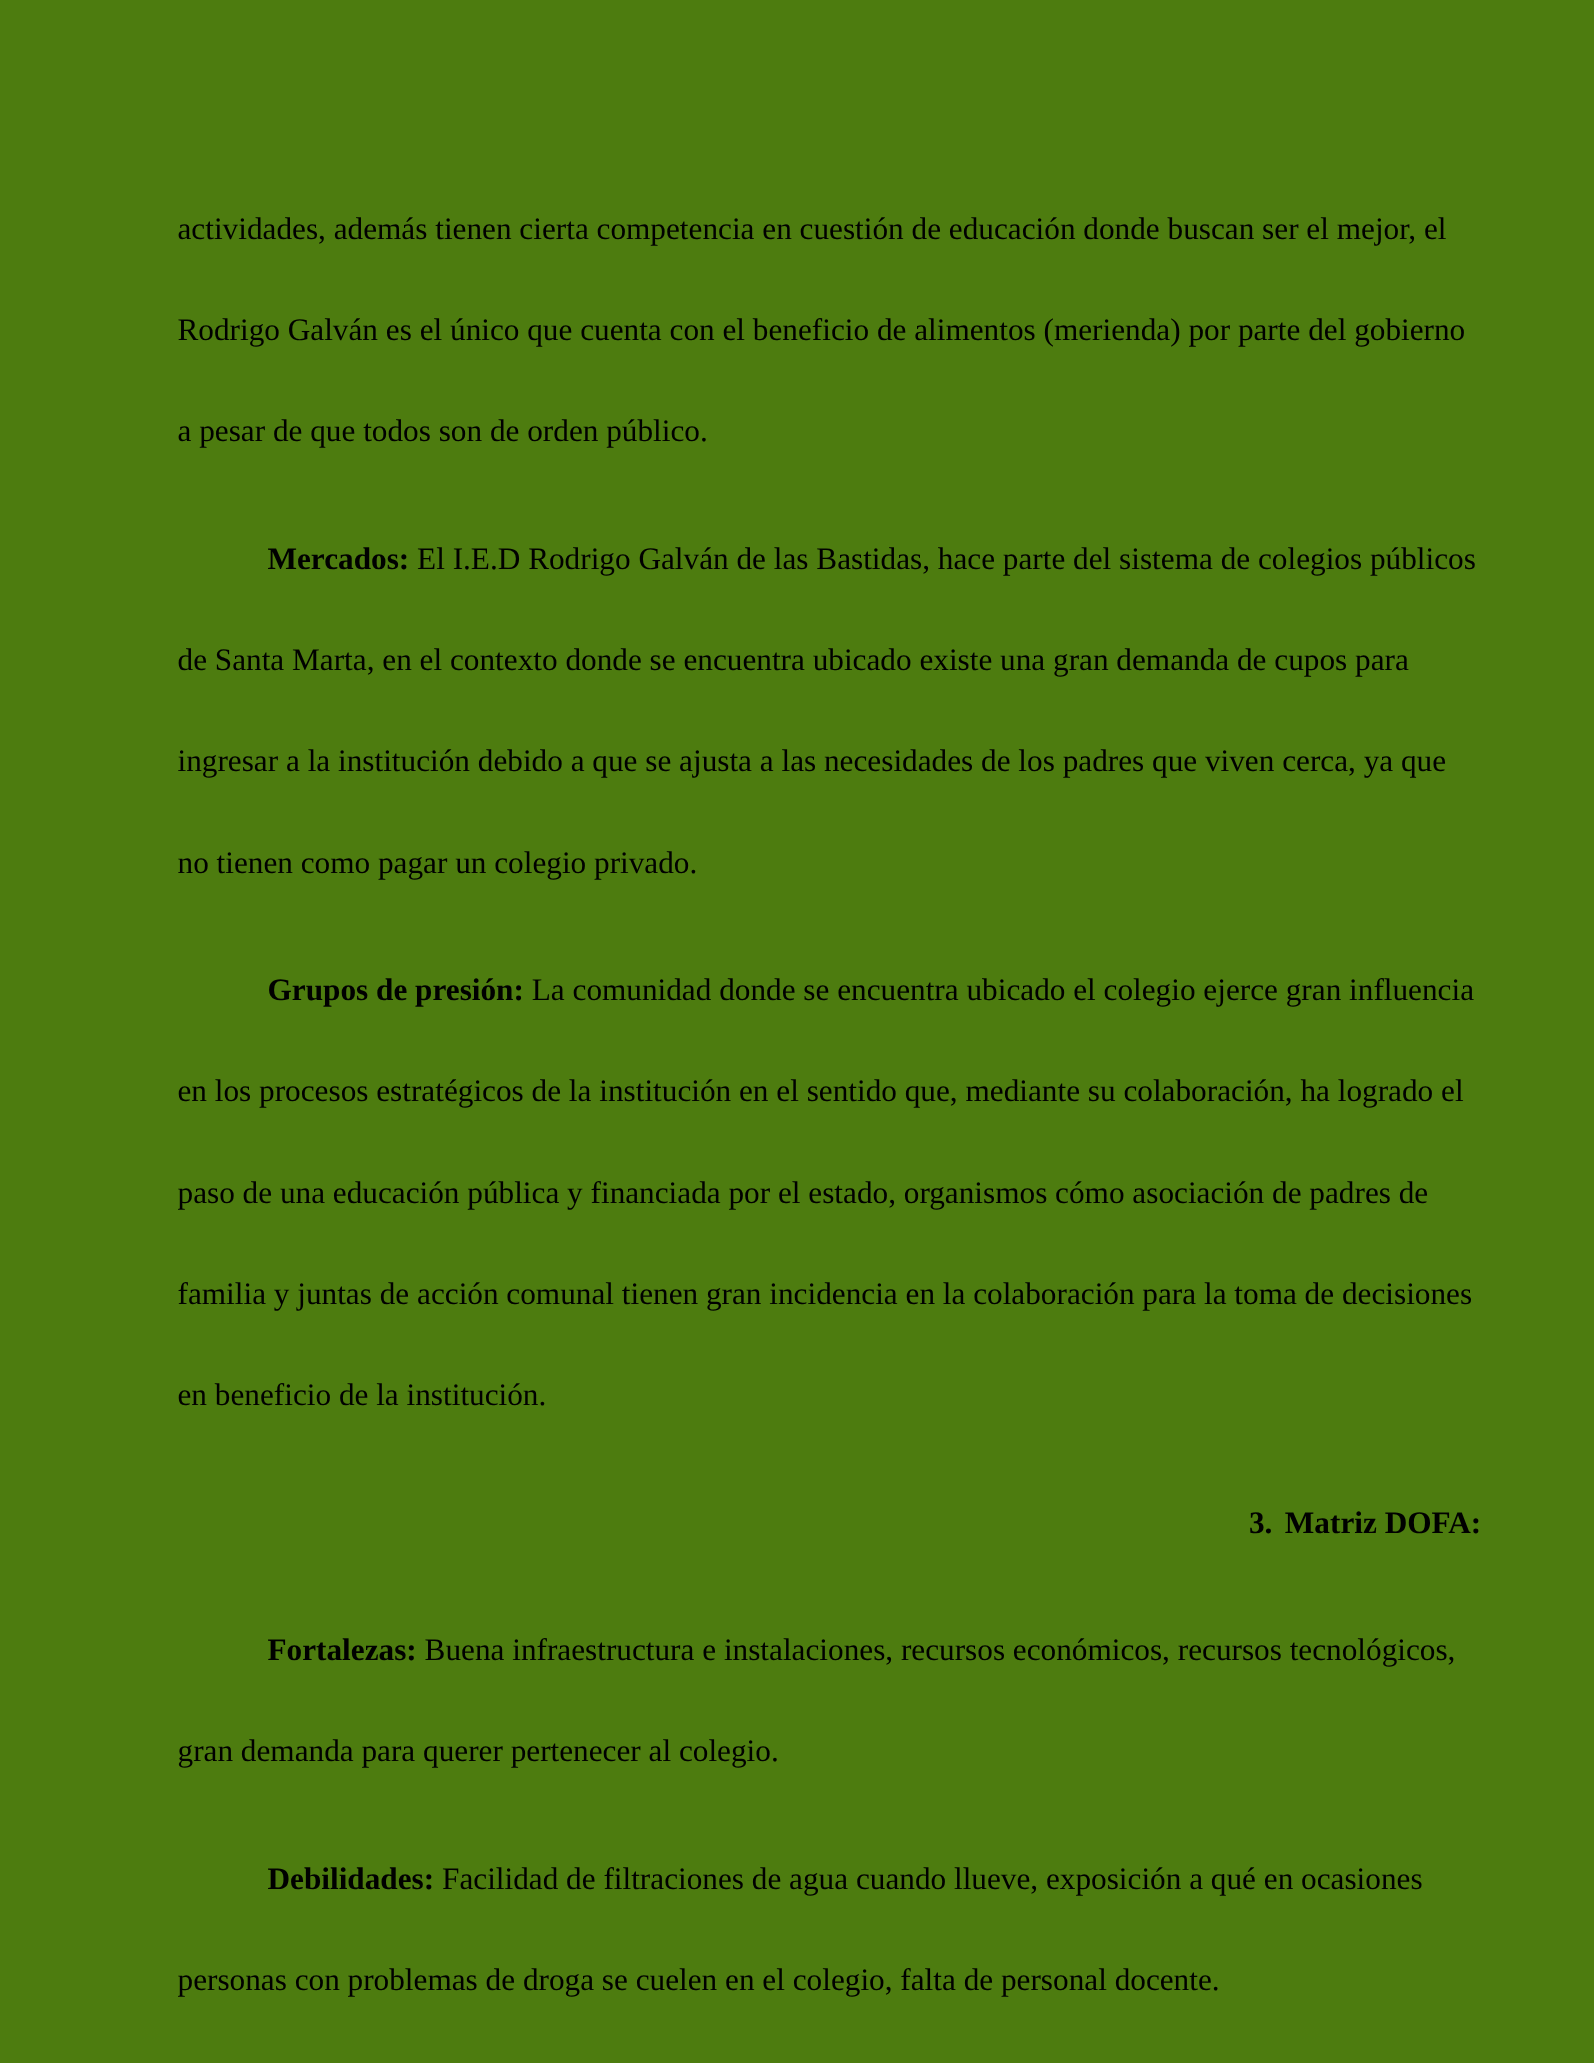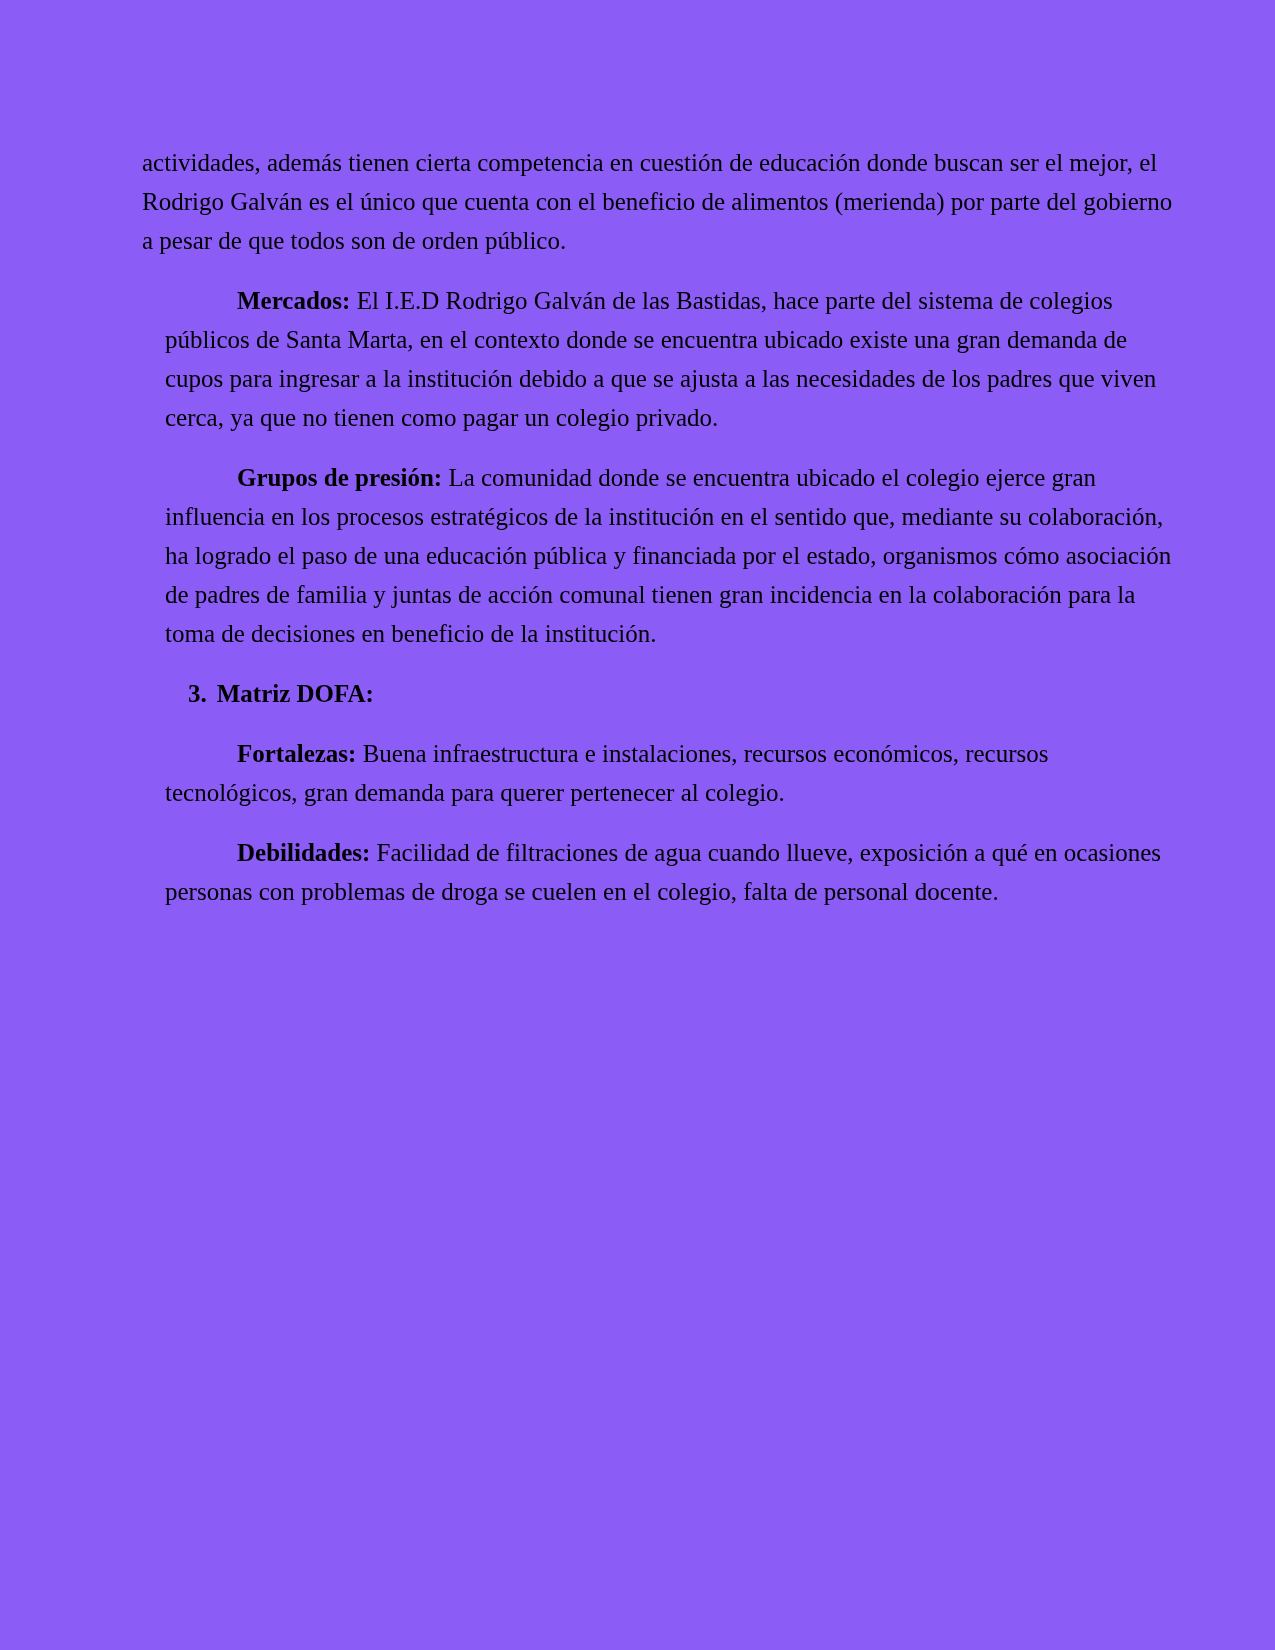--- a/index.html
+++ b/index.html
@@ -5,43 +5,43 @@
   html, body {
     margin: 0;
     padding: 0;
     background: #ffffff;
   }
   .page {
     position: relative;
     width: 1275px;
     height: 1650px;
     box-sizing: border-box;
-    background: #8b5cf6;
+    background: #4d7c0f;
     padding: 143px 90px 0 142px;
     font-family: "Liberation Serif", "DejaVu Serif", serif;
     font-size: 25px;
-    line-height: 39px;
+    line-height: 81px;
     color: #000000;
     overflow: hidden;
   }
   p.para {
     margin: 0 0 21px 0;
     text-align: left;
   }
   p.para.indented {
     text-indent: 72px;
-    margin-left: 23px;
   }
   .lead {
     font-weight: bold;
   }
   .heading {
     margin: 0 0 21px 0;
     padding-left: 46px;
     font-weight: normal;
+    text-align: right;
   }
   .heading .hnum {
     display: inline-block;
     margin-right: 10px;
   }
 </style>
 </head>
 <body>
 
 <div class="page">

